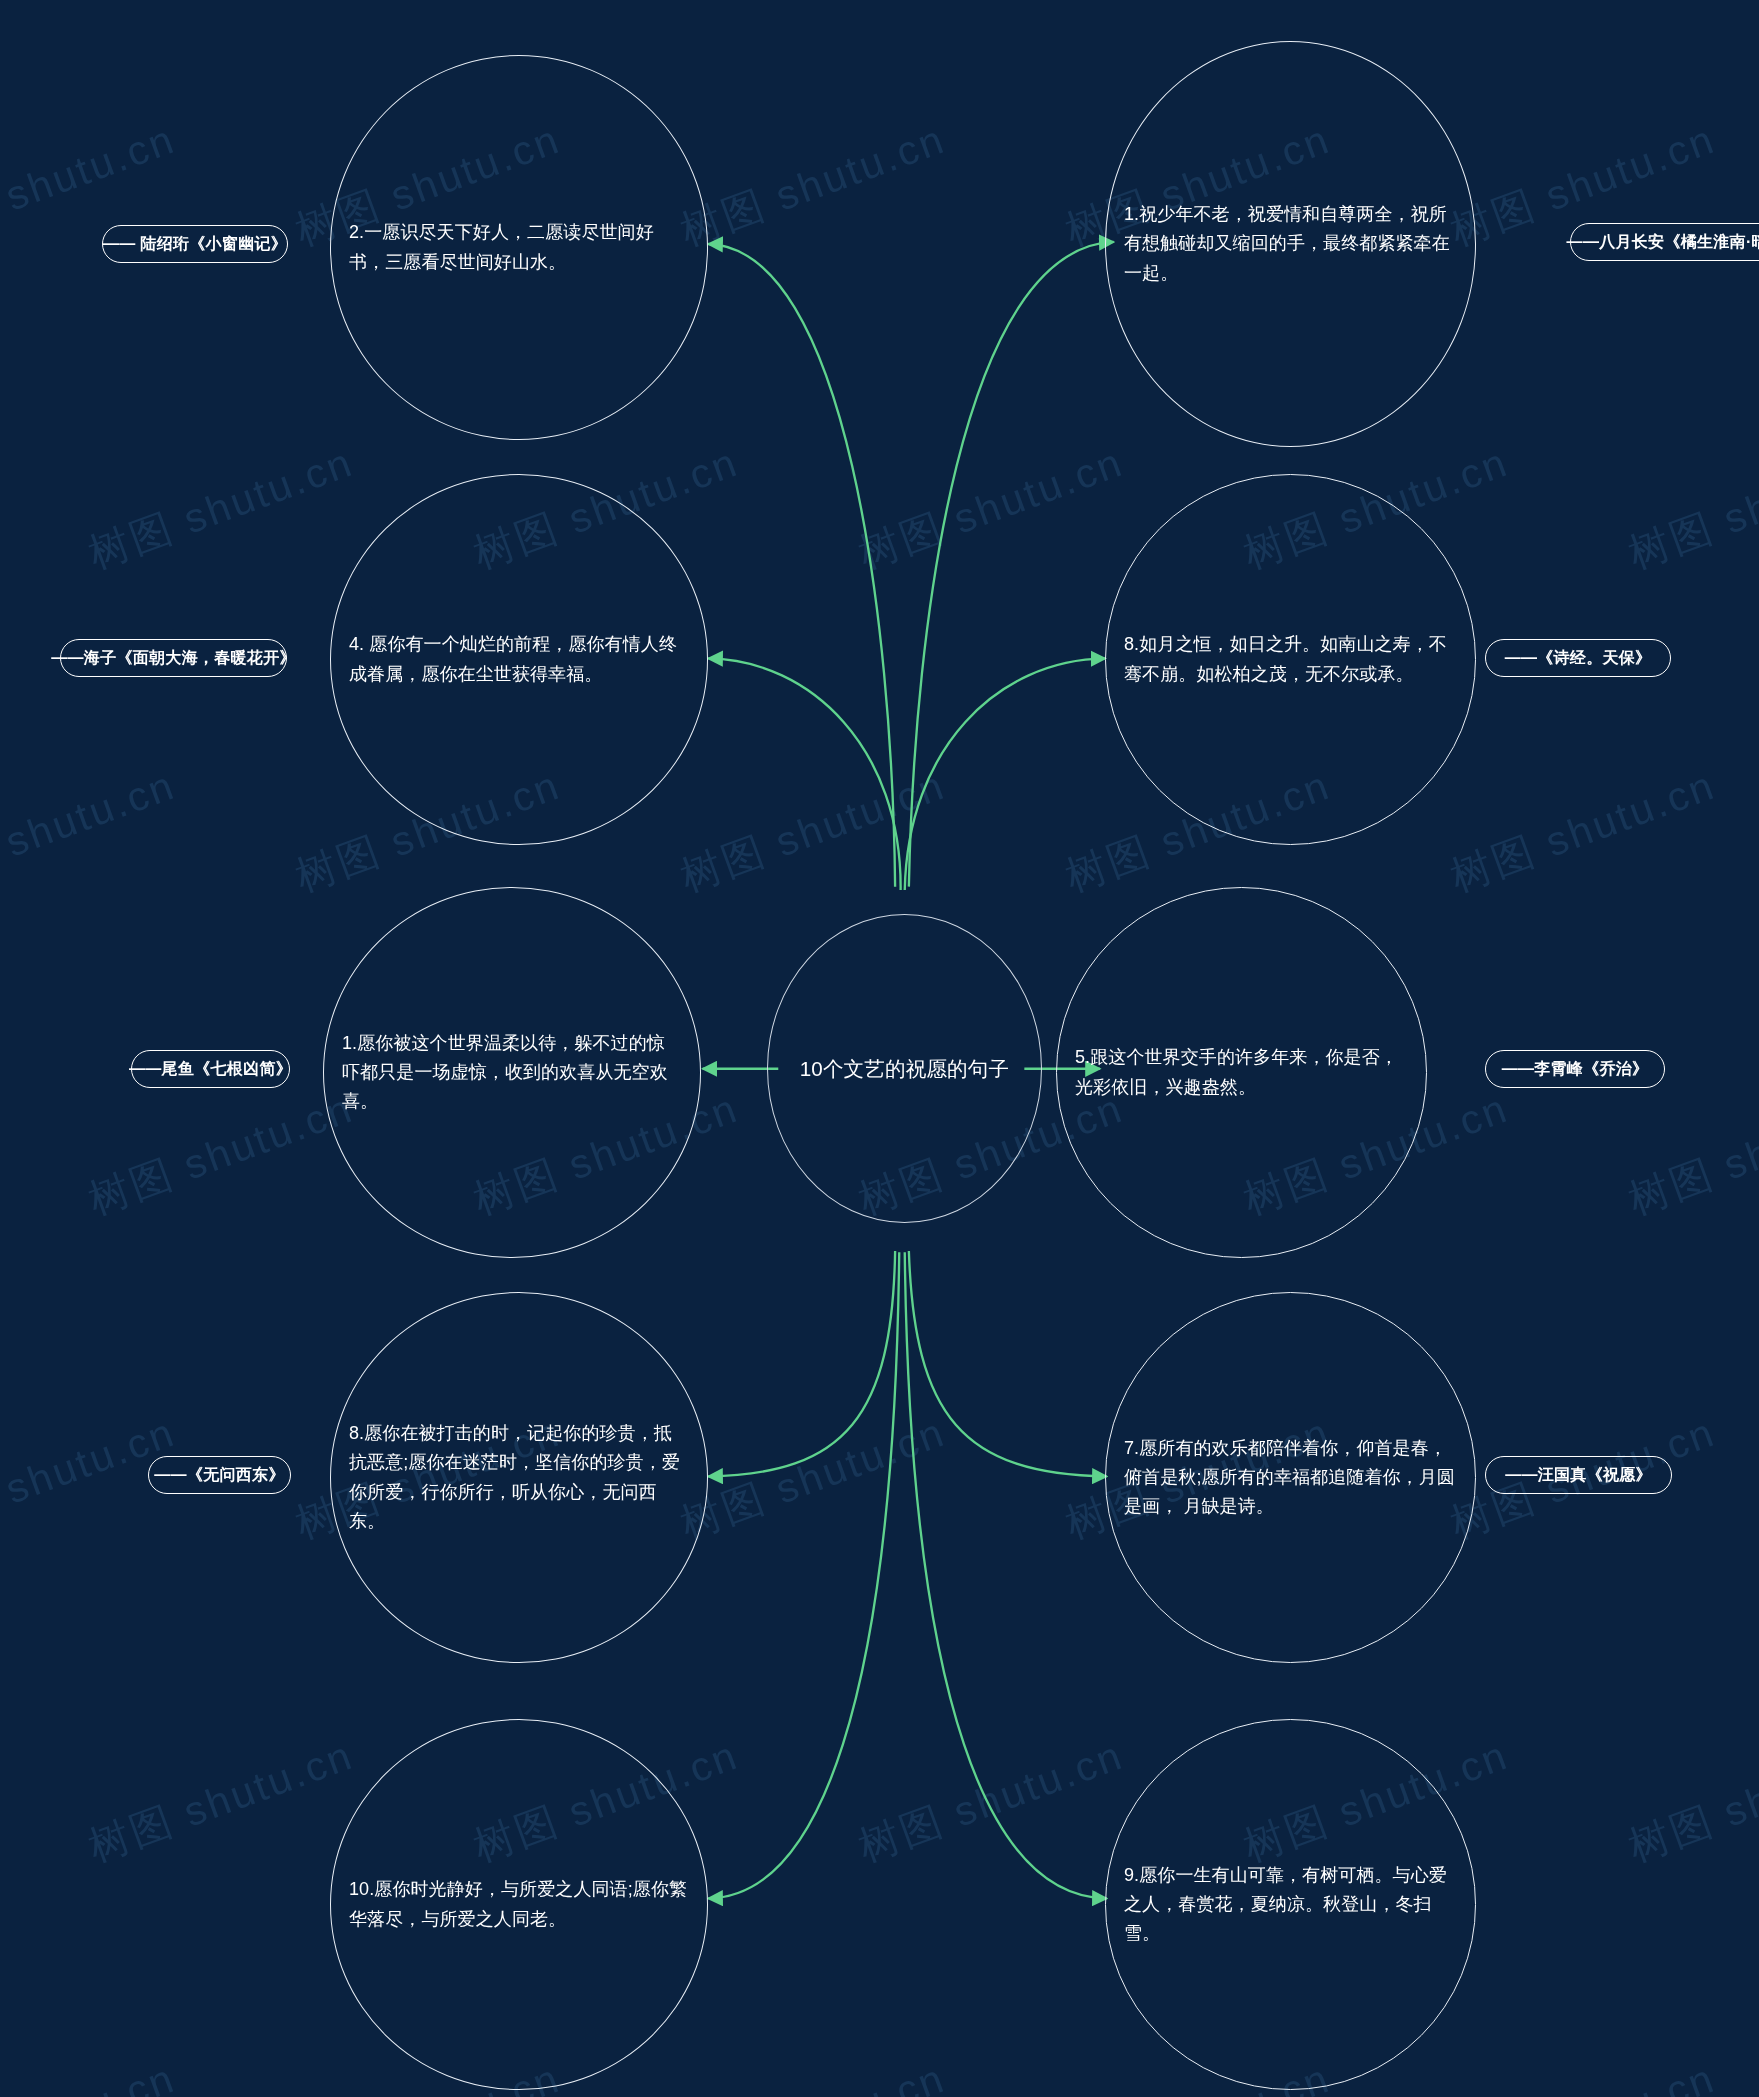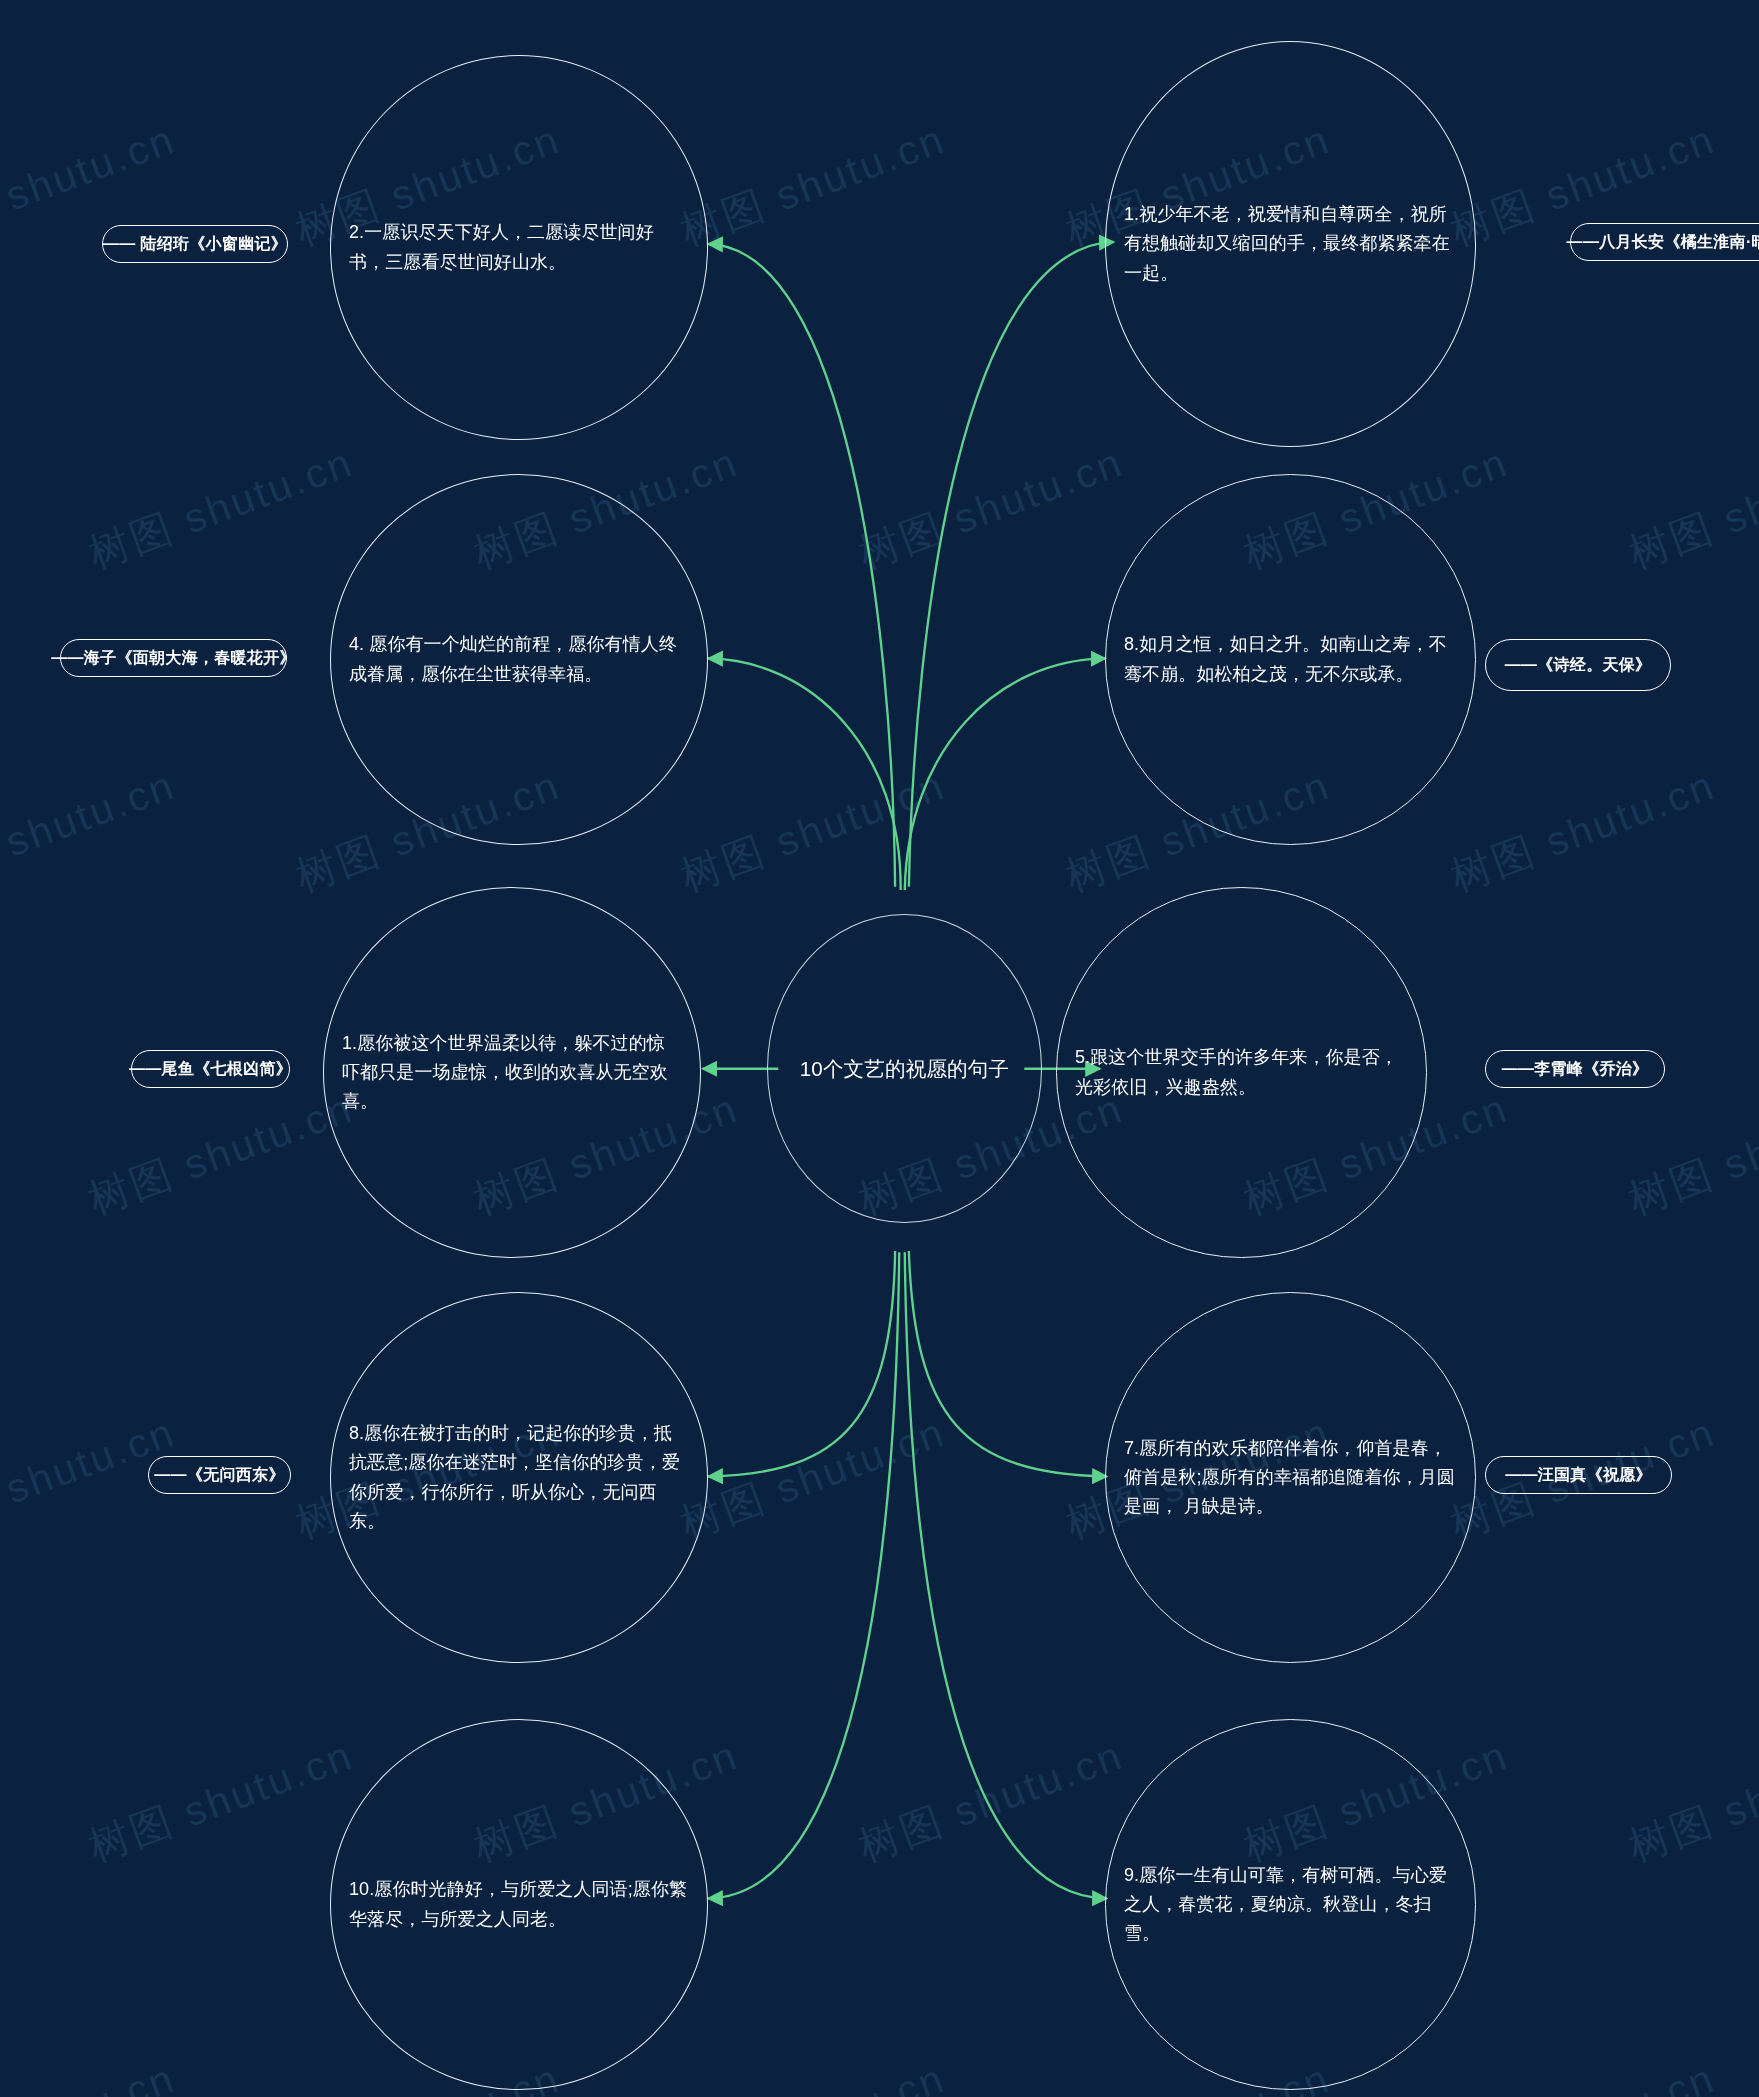--- a/index.html
+++ b/index.html
@@ -131,21 +131,21 @@
 <div class="node" style="left:330px;top:474px;width:378px;height:371px;">
   <div class="txt">4. 愿你有一个灿烂的前程，愿你有情人终成眷属，愿你在尘世获得幸福。</div>
 </div>
 <div class="pill" style="left:60px;top:639px;width:227px;height:38px;">
   <div class="txt">——海子《面朝大海，春暖花开》</div>
 </div>
 
 <div class="node" style="left:1105px;top:474px;width:371px;height:371px;">
   <div class="txt">8.如月之恒，如日之升。如南山之寿，不骞不崩。如松柏之茂，无不尔或承。</div>
 </div>
-<div class="pill" style="left:1485px;top:639px;width:186px;height:52px;">
+<div class="pill" style="left:1485px;top:639px;width:186px;height:38px;">
   <div class="txt">——《诗经。天保》</div>
 </div>
 
 <div class="node" style="left:323px;top:887px;width:378px;height:371px;">
   <div class="txt">1.愿你被这个世界温柔以待，躲不过的惊吓都只是一场虚惊，收到的欢喜从无空欢喜。</div>
 </div>
 <div class="pill" style="left:131px;top:1050px;width:159px;height:38px;">
   <div class="txt">——尾鱼《七根凶简》</div>
 </div>
 

